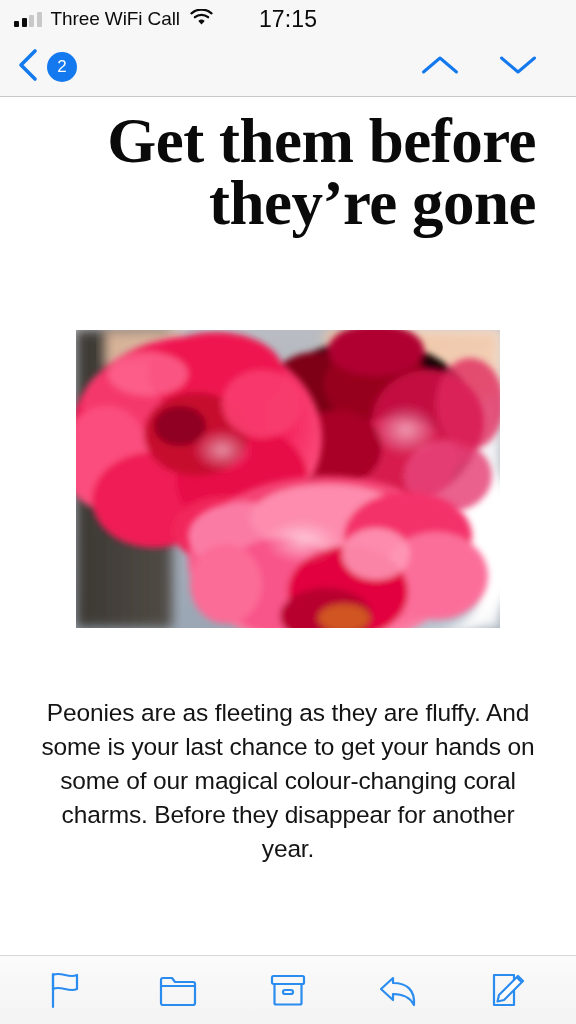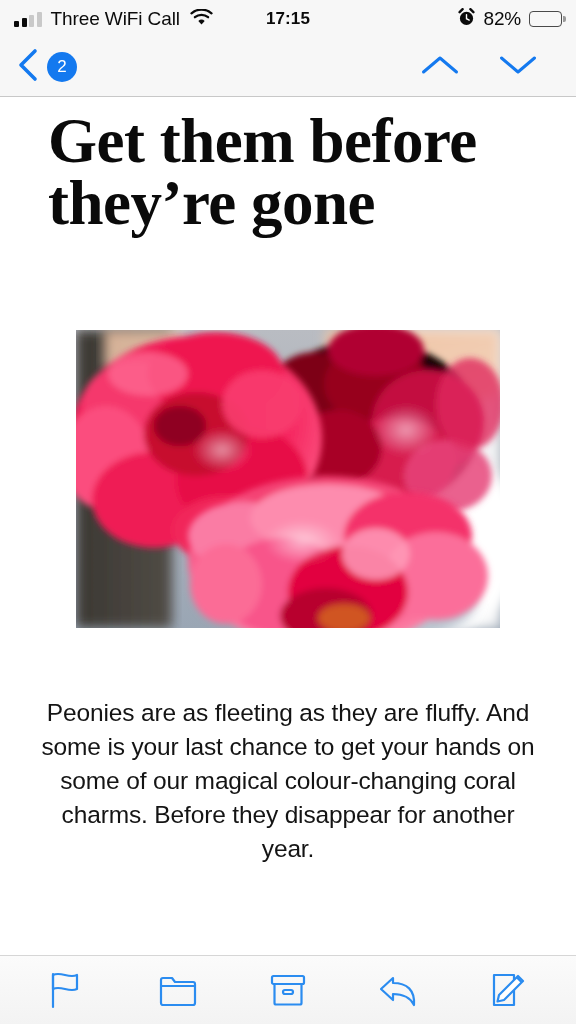--- a/index.html
+++ b/index.html
@@ -57,22 +57,22 @@
     letter-spacing: -0.1px;
     color: #0b0b0b;
     font-weight: 400;
     white-space: nowrap;
   }
   .wifi-icon { display: block; margin-left: 1px; }
   .status-center {
     position: absolute;
     left: 0; right: 0;
     text-align: center;
-    font-size: 17px;
-    font-weight: bold;
+    font-size: 23px;
+    font-weight: normal;
     color: #0b0b0b;
     letter-spacing: 0.1px;
     pointer-events: none;
   }
   .status-right {
     margin-left: auto;
     display: flex;
     align-items: center;
     gap: 8px;
     z-index: 2;
@@ -145,21 +145,21 @@
     flex: 1 1 auto;
     background: #ffffff;
     overflow: hidden;
     position: relative;
   }
   .headline {
     font-family: "Liberation Serif", "DejaVu Serif", serif;
     font-weight: bold;
     font-size: 63px;
     line-height: 0.98;
-    text-align: left;
+    text-align: right;
     color: #0a0a0a;
     letter-spacing: -0.5px;
     padding: 14px 40px 0 48px;
   }
   .hero-wrap {
     display: flex;
     justify-content: center;
     margin-top: 96px;
   }
   .hero {
@@ -217,33 +217,20 @@
       <span class="carrier">Three WiFi Call</span>
       <span class="wifi-icon">
         <svg width="23" height="17" viewBox="0 0 23 17">
           <path d="M11.5 15.6 8.3 11.9a5 5 0 0 1 6.4 0z" fill="#0b0b0b"></path>
           <path d="M4.9 8.2a10.2 10.2 0 0 1 13.2 0" stroke="#0b0b0b" stroke-width="2.3" fill="none" stroke-linecap="round"></path>
           <path d="M1.5 4.3a15.4 15.4 0 0 1 20 0" stroke="#0b0b0b" stroke-width="2.3" fill="none" stroke-linecap="round"></path>
         </svg>
       </span>
     </div>
     <div class="status-center">17:15</div>
-    <div class="status-right">
-      <span>
-        <svg width="19" height="19" viewBox="0 0 19 19">
-          <circle cx="9.5" cy="10.4" r="6.6" fill="#0b0b0b"></circle>
-          <path d="M9.5 6.6v4.1l2.7 1.4" stroke="#fff" stroke-width="1.4" fill="none" stroke-linecap="round"></path>
-          <path d="M2.6 4.2 5.6 1.2M16.4 4.2 13.4 1.2" stroke="#0b0b0b" stroke-width="2.4" stroke-linecap="round"></path>
-        </svg>
-      </span>
-      <span class="battery-pct">82%</span>
-      <span class="battery">
-        <span class="fill" id="battery-fill" style="width:82%"></span>
-      </span>
-    </div>
   </div>
 
   <div class="nav-bar">
     <div class="back-group">
       <span>
         <svg width="23" height="34" viewBox="0 0 23 34">
           <path d="M19 3 5 17l14 14" stroke="#1479ef" stroke-width="3.6" fill="none" stroke-linecap="round" stroke-linejoin="round"></path>
         </svg>
       </span>
       <span class="badge">2</span>

